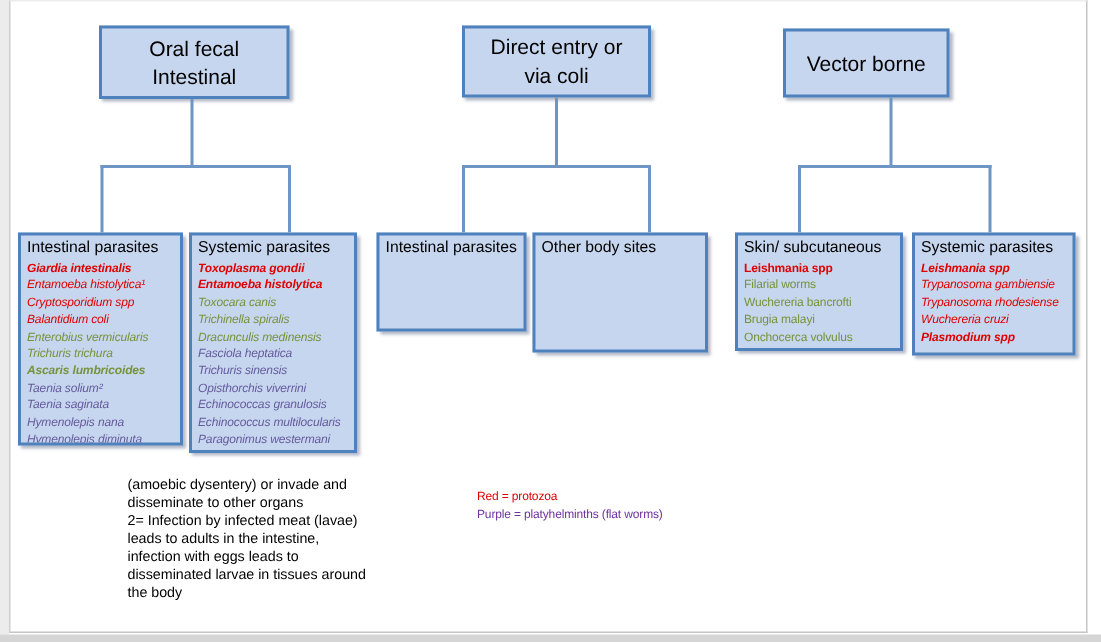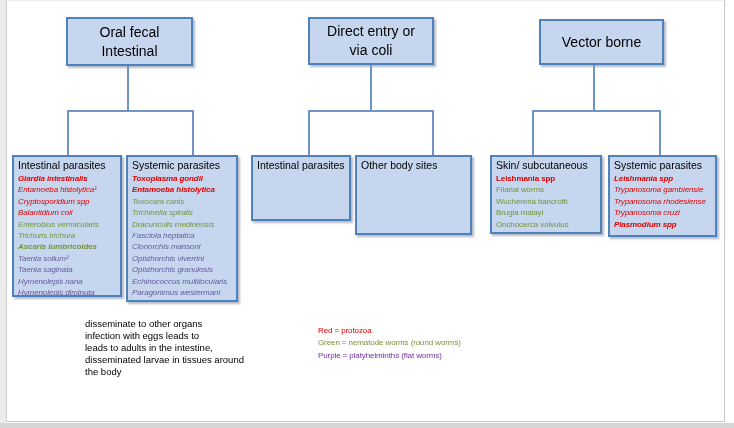--- a/index.html
+++ b/index.html
@@ -50,21 +50,21 @@
 <div class="abs bottom-strip"></div>
 
 <div class="abs tbox" style="left:66px;top:17px;width:127px;height:49px">
   <div>Oral fecal</div>
   <div>Intestinal</div>
 </div>
 <div class="abs tbox" style="left:308px;top:17px;width:126px;height:48px">
   <div>Direct entry or</div>
   <div>via coli</div>
 </div>
-<div class="abs tbox" style="left:539px;top:19px;width:125px;height:46px">
+<div class="abs tbox" style="left:522px;top:19px;width:111px;height:46px">
   <div>Vector borne</div>
 </div>
 
 <div class="abs cl" style="left:127px;top:66px;width:2px;height:44px"></div>
 <div class="abs cl" style="left:67px;top:110px;width:127px;height:2px"></div>
 <div class="abs cl" style="left:67px;top:110px;width:2px;height:45px"></div>
 <div class="abs cl" style="left:192px;top:110px;width:2px;height:45px"></div>
 
 <div class="abs cl" style="left:370px;top:65px;width:2px;height:45px"></div>
 <div class="abs cl" style="left:308px;top:110px;width:126px;height:2px"></div>
@@ -95,23 +95,23 @@
 
 <div class="abs cbox" style="left:126px;top:155px;width:112px;height:147px">
   <div class="cbox-title">Systemic parasites</div>
   <div>
       <div class="sp c-red b i">Toxoplasma gondii</div>
       <div class="sp c-red b i">Entamoeba histolytica</div>
       <div class="sp c-green i">Toxocara canis</div>
       <div class="sp c-green i">Trichinella spiralis</div>
       <div class="sp c-green i">Dracunculis medinensis</div>
       <div class="sp c-purple i">Fasciola heptatica</div>
-      <div class="sp c-purple i">Clonorchis mansoni</div>
+      <div class="sp c-purple i">Trichuris sinensis</div>
       <div class="sp c-purple i">Opisthorchis viverrini</div>
-      <div class="sp c-purple i">Opisthorchis granulosis</div>
+      <div class="sp c-purple i">Echinococcas granulosis</div>
       <div class="sp c-purple i">Echinococcus multilocularis</div>
       <div class="sp c-purple i">Paragonimus westermani</div>
     </div>
 </div>
 
 <div class="abs cbox" style="left:251px;top:155px;width:100px;height:66px">
   <div class="cbox-title">Intestinal parasites</div>
 </div>
 
 <div class="abs cbox" style="left:355px;top:155px;width:117px;height:80px">
@@ -128,30 +128,31 @@
       <div class="sp c-green">Onchocerca volvulus</div>
     </div>
 </div>
 
 <div class="abs cbox" style="left:608px;top:155px;width:109px;height:82px">
   <div class="cbox-title">Systemic parasites</div>
   <div>
       <div class="sp c-red b i">Leishmania spp</div>
       <div class="sp c-red i">Trypanosoma gambiensie</div>
       <div class="sp c-red i">Trypanosoma rhodesiense</div>
-      <div class="sp c-red i">Trypanosoma cruzi</div>
+      <div class="sp c-red i">Wuchereria cruzi</div>
       <div class="sp c-red b i">Plasmodium spp</div>
     </div>
 </div>
 
 <div class="abs notes">
+    <div>(amoebic dysentery) or invade and</div>
     <div>disseminate to other organs</div>
+    <div>2= Infection by infected meat (lavae)</div>
+    <div>leads to adults in the intestine,</div>
     <div>infection with eggs leads to</div>
-    <div>leads to adults in the intestine,</div>
     <div>disseminated larvae in tissues around</div>
     <div>the body</div>
   </div>
 
 <div class="abs legend">
     <div class="sp c-red">Red = protozoa</div>
-    <div class="sp c-green">Green = nematode worms (round worms)</div>
     <div class="sp c-purpleB">Purple = platyhelminths (flat worms)</div>
   </div>
 
 </body></html>

